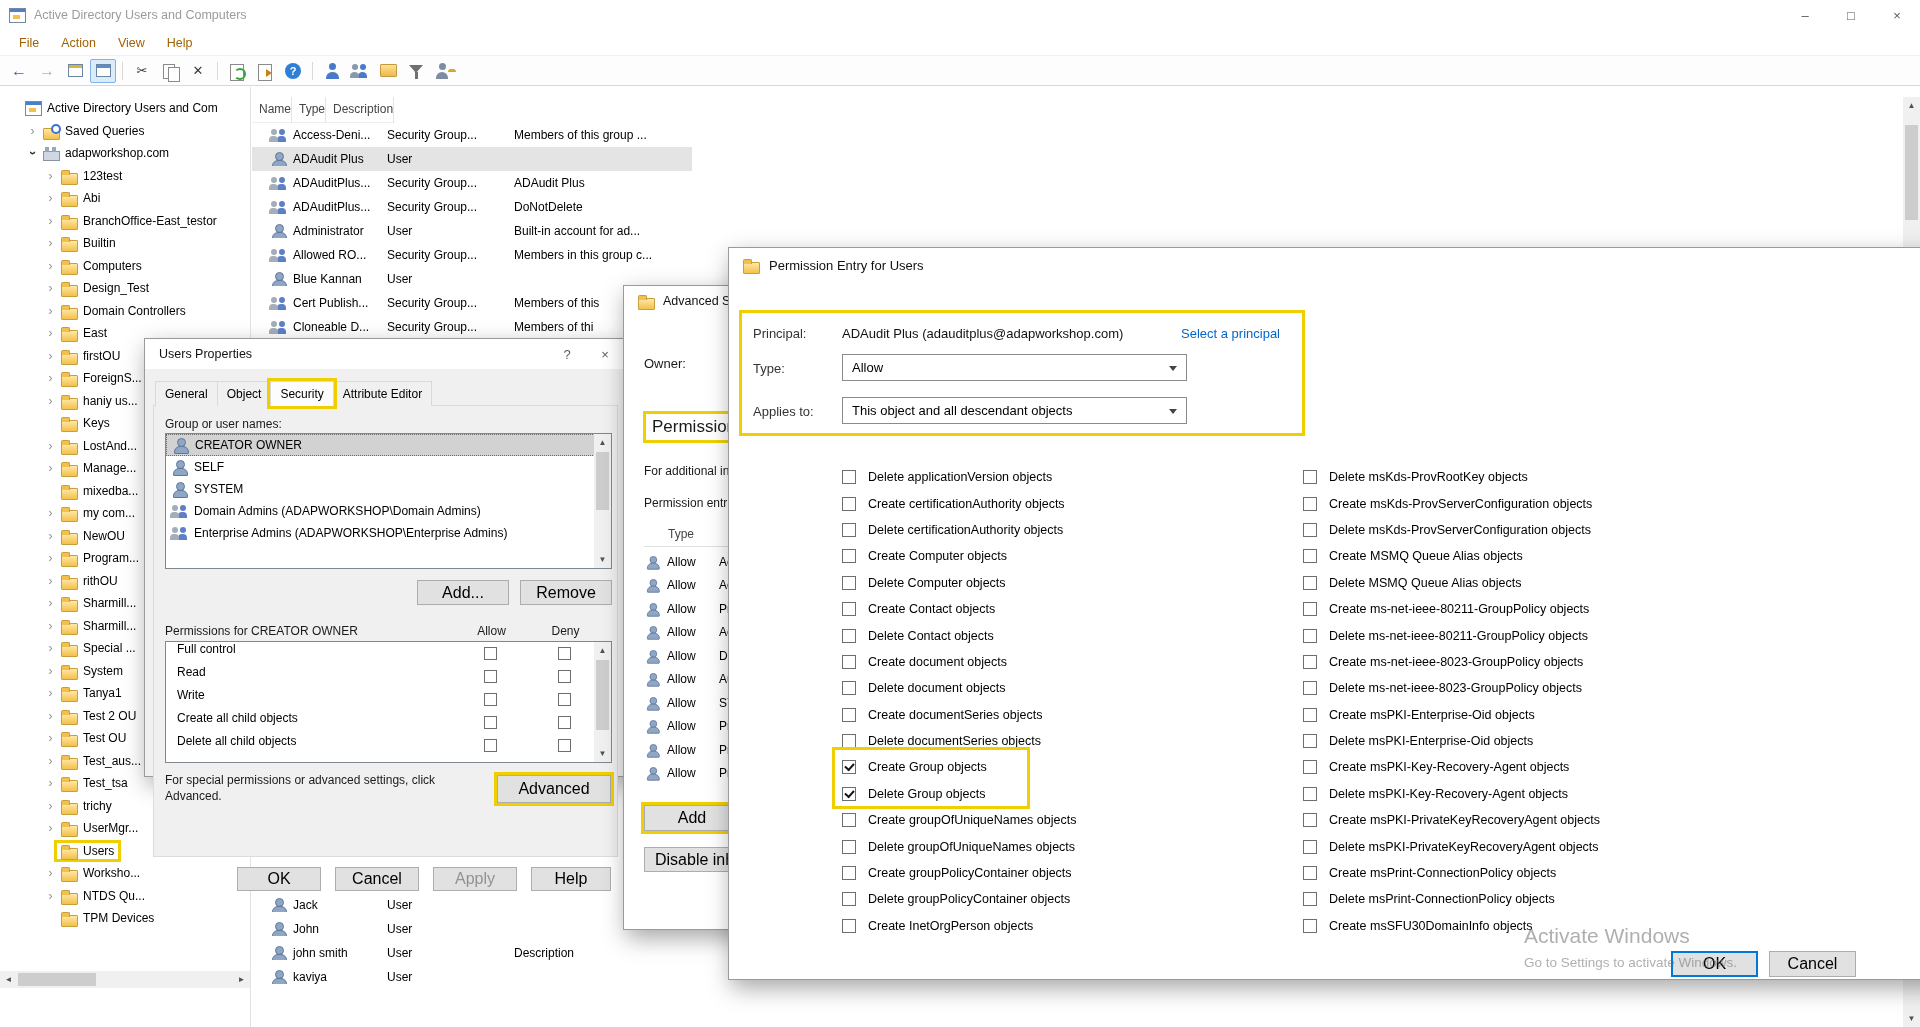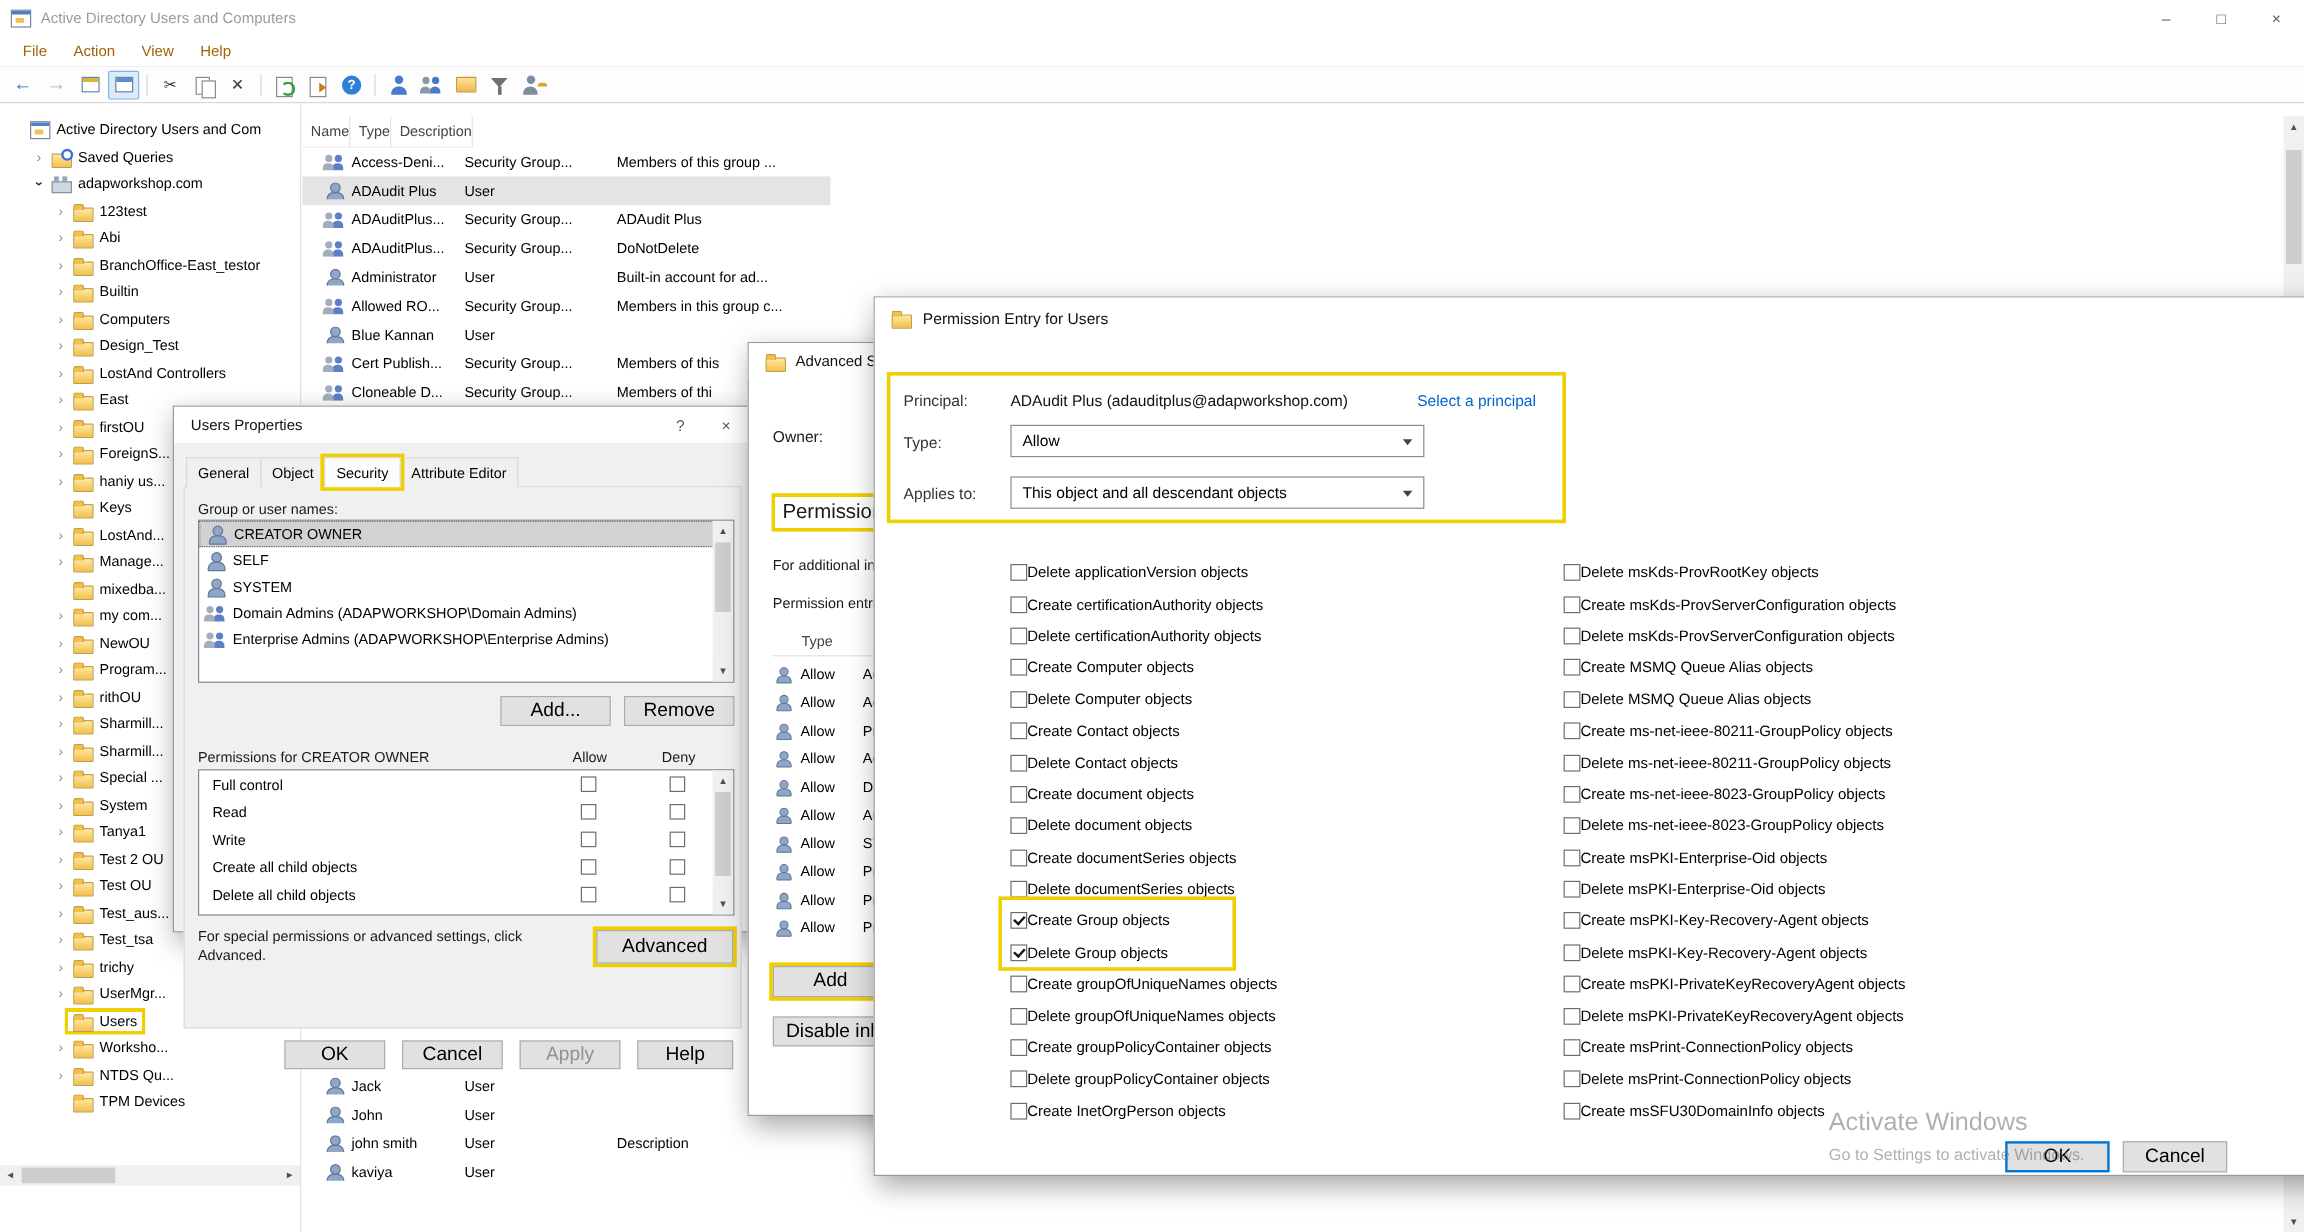--- a/index.html
+++ b/index.html
@@ -103,40 +103,40 @@
   
   .up{left:144px;top:338px;width:481px;height:439px;background:#f0f0f0;z-index:10}
   .up .dlg-tb{height:30px}
   .tabs{position:absolute;left:10px;top:42px;display:flex;z-index:2}
   .tab{padding:5px 9px;font-size:12px;background:#f0f0f0;border:1px solid #d9d9d9;border-bottom:none;margin-right:-1px}
   .tab.active{background:#fcfcfc;position:relative;z-index:3}
   .page{position:absolute;left:8px;top:66px;width:465px;height:452px;border:1px solid #dcdcdc;background:#f0f0f0}
   .listbox{position:absolute;background:#fff;border:1px solid #7f8790;overflow:hidden}
   .lb-item{display:flex;align-items:center;gap:6px;height:22px;padding-left:5px;white-space:nowrap}
   .lb-item.sel{background:#d2d2d2;border:1px dotted #6a6a6a}
-  .perm-row{position:relative;height:23px;display:flex;align-items:center;padding-left:11px;font-size:12px}
+  .perm-row{position:relative;height:23px;display:flex;align-items:flex-start;padding-left:11px;font-size:12px}
   .allowcb{position:absolute;left:318px;top:5px}
   .denycb{position:absolute;left:392px;top:5px}
   .lbl12{position:absolute;font-size:12px;color:#1a1a1a}
 
   
   .advsec{left:623px;top:285px;width:870px;height:645px;background:#fff;z-index:20}
   .advsec .dlg-tb{height:30px}
   .as-row{display:flex;align-items:center;height:23.5px;font-size:12px;white-space:nowrap}
   .as-row .ic{transform:scale(.85)}
   .as-type{width:52px;margin-left:6px}
 
   
   .pe{left:728px;top:247px;width:1334px;height:733px;background:#fff;z-index:30}
   .pe .dlg-tb{height:34px;font-size:13px}
   .pe-lab{position:absolute;font-size:13px;color:#333}
   .pe-val{position:absolute;font-size:13px;color:#111}
   .pe-link{position:absolute;font-size:13px;color:#0066cc}
   .pe-col{position:absolute;top:216px;width:455px}
-  .pe-row{display:flex;align-items:center;height:26.4px;gap:0;font-size:12.5px;white-space:nowrap}
+  .pe-row{display:flex;align-items:center;height:26.4px;gap:12px;font-size:12.5px;white-space:nowrap}
   .pe-row .cb{width:14px;height:14px}
   .wm{position:absolute;left:795px;top:676px;color:rgba(110,110,110,.55);z-index:2}
   .wm1{font-size:21px}
   .wm2{font-size:13.5px;margin-top:7px}
 </style>
 </head>
 <body>
 
 <div class="titlebar">
   <span class="ic icon-root" style="margin-left:9px"></span>
@@ -303,21 +303,21 @@
         <span class="ti-body">
           <span class="ic icon-folder"></span>
           <span class="lbl">Design_Test</span>
         </span>
       </div>
 
       <div class="trow level-2">
         <span class="chev chev-r"></span>
         <span class="ti-body">
           <span class="ic icon-folder"></span>
-          <span class="lbl">LostAnd Controllers</span>
+          <span class="lbl">Domain Controllers</span>
         </span>
       </div>
 
       <div class="trow level-2">
         <span class="chev chev-r"></span>
         <span class="ti-body">
           <span class="ic icon-folder"></span>
           <span class="lbl">East</span>
         </span>
       </div>

